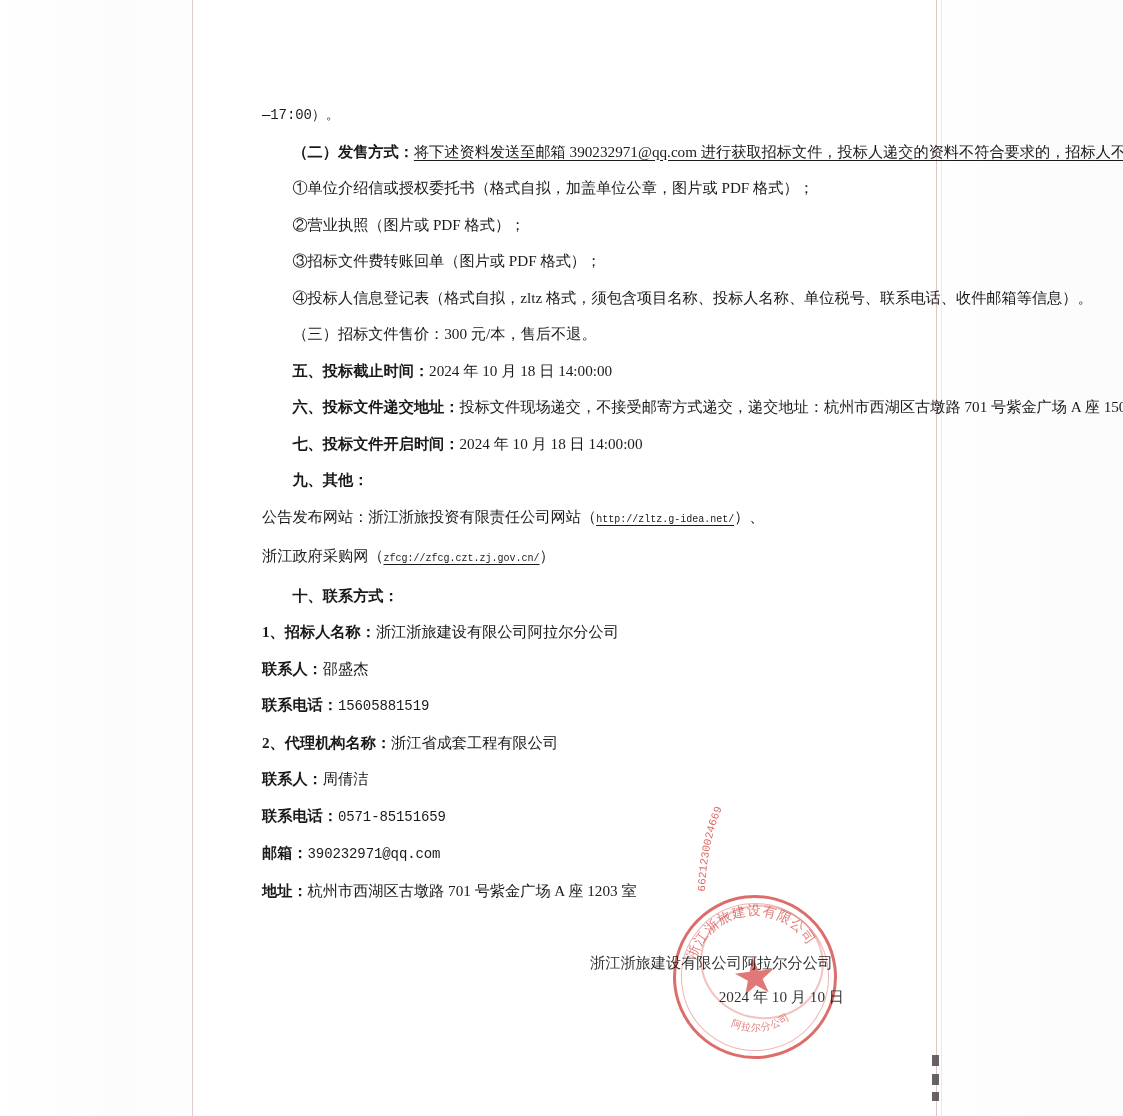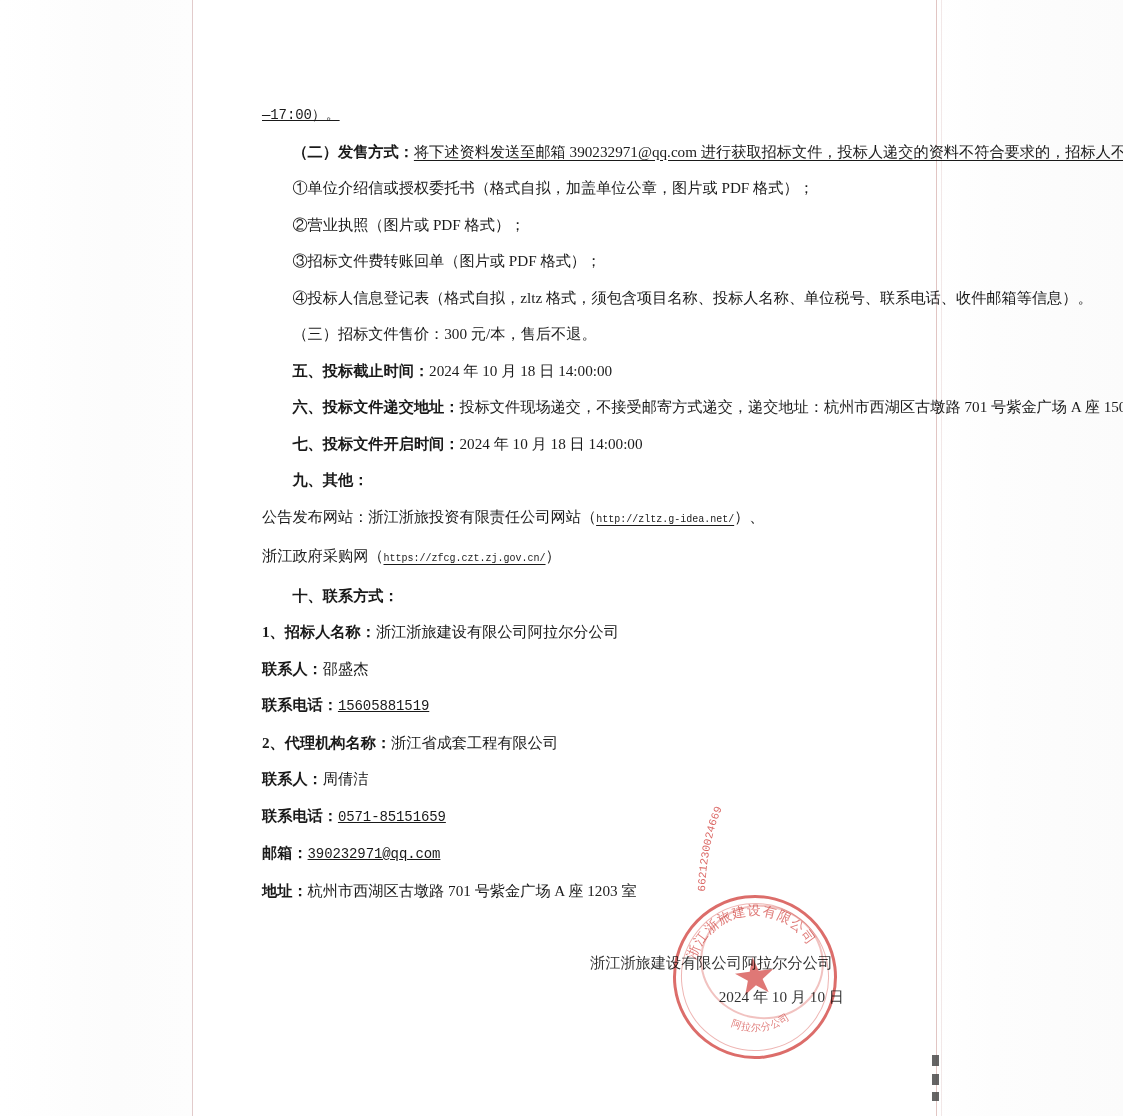--- a/index.html
+++ b/index.html
@@ -79,21 +79,20 @@
   .indent { text-indent: 2em; }
   .u {
     text-decoration: underline;
     text-decoration-thickness: 1px;
     text-underline-offset: 3px;
   }
   .mono {
     font-family: "Liberation Mono", "DejaVu Sans Mono", monospace;
     font-size: 14px;
     letter-spacing: -0.1px;
-    text-decoration: underline;
   }
   .bold { font-weight: 700; font-family: Liberation Serif, serif; }
   .blk-para {
     width: 580px;
     white-space: normal;
     text-align: justify;
     text-justify: inter-ideograph;
   }
   .link {
     text-decoration: underline;
@@ -220,21 +219,21 @@
 
     <p class="blk-para indent"><span class="bold">六、投标文件递交地址：</span><span>投标文件现场递交，不接受邮寄方式递交，递交地址：杭州市西湖区古墩路 701 号紫金广场 A 座 1505 开标室</span></p>
 
     <p class="indent"><span class="bold">七、投标文件开启时间：</span><span>2024 年 10 月 18 日 14:00:00</span></p>
 
 
     <p class="indent"><span class="bold">九、其他：</span></p>
 
     <p><span>公告发布网站：浙江浙旅投资有限责任公司网站（</span><a class="link" href="#">http://zltz.g-idea.net/</a><span>）、</span></p>
 
-    <p><span>浙江政府采购网（</span><a class="link" href="#">https://zfcg.czt.zj.gov.cn/</a><span>）</span></p>
+    <p><span>浙江政府采购网（</span><a class="link" href="#">zfcg://zfcg.czt.zj.gov.cn/</a><span>）</span></p>
 
     <p class="indent"><span class="bold">十、联系方式：</span></p>
 
     <p><span class="bold">1、招标人名称：</span><span>浙江浙旅建设有限公司阿拉尔分公司</span></p>
     <p><span class="bold">联系人：</span><span>邵盛杰</span></p>
     <p><span class="bold">联系电话：</span><span class="mono">15605881519</span></p>
     <p><span class="bold">2、代理机构名称：</span><span>浙江省成套工程有限公司</span></p>
     <p><span class="bold">联系人：</span><span>周倩洁</span></p>
     <p><span class="bold">联系电话：</span><span class="mono">0571-85151659</span></p>
     <p><span class="bold">邮箱：</span><span class="mono">390232971@qq.com</span></p>

